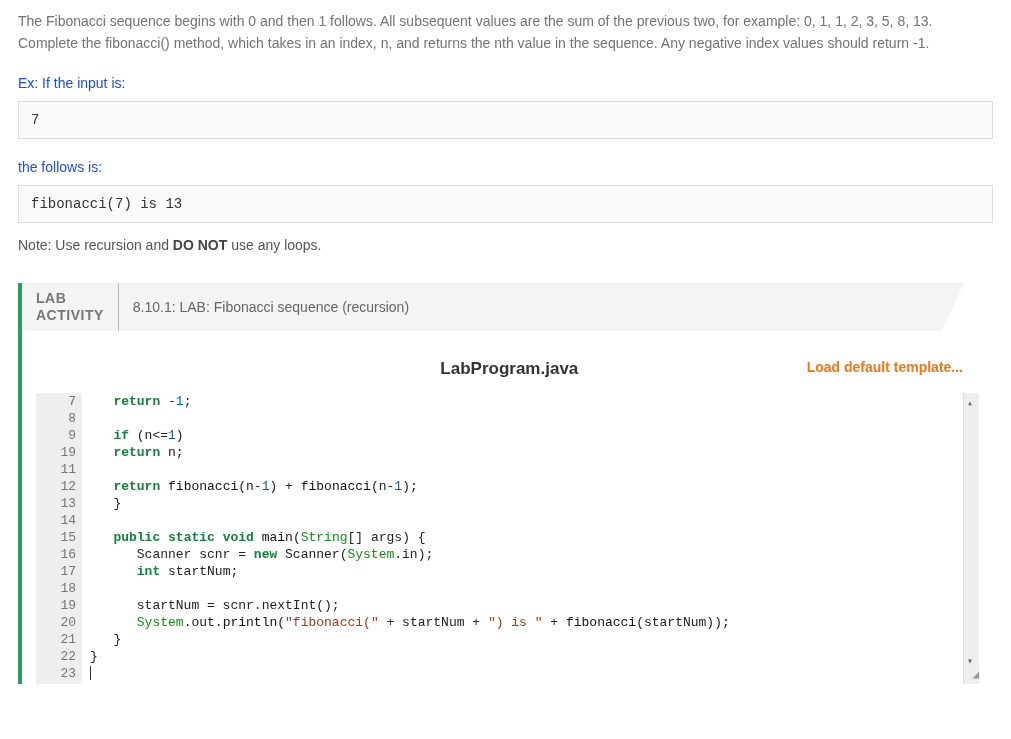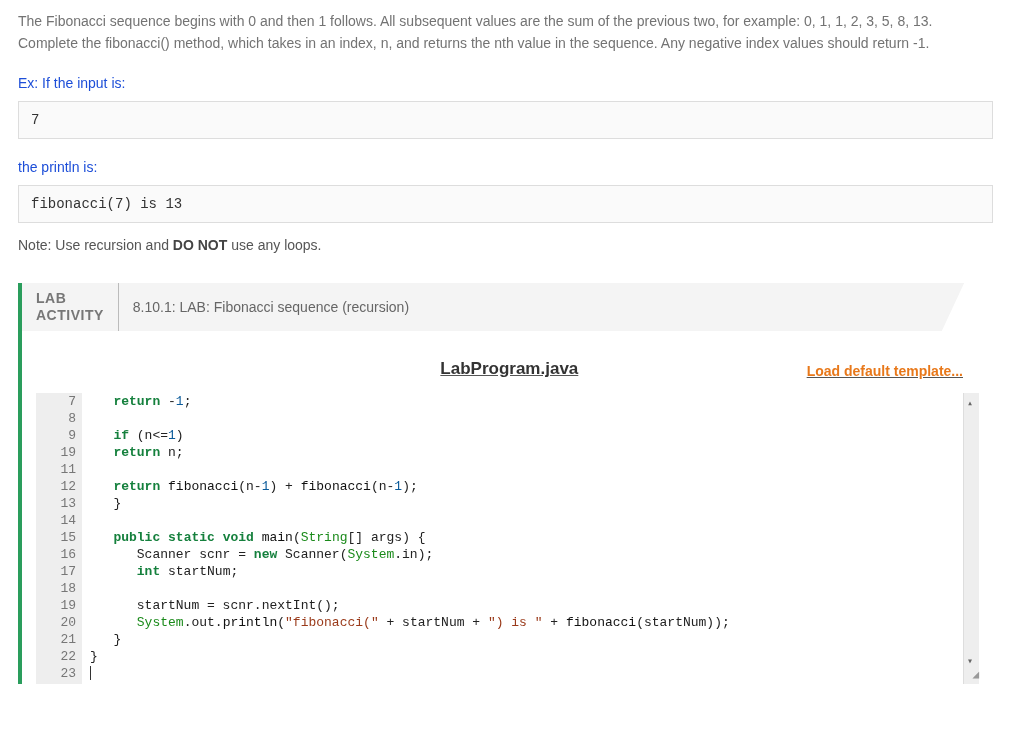--- a/index.html
+++ b/index.html
@@ -80,24 +80,23 @@
     font-size: 14px;
     color: #666;
     font-weight: 300;
   }
 
   .editor-wrap {
     padding: 18px 14px 0 14px;
   }
   .editor-top {
     display:flex;
-    align-items:flex-end;
+    align-items:flex-start;
     justify-content:space-between;
     padding: 10px 16px 14px 16px;
-    text-decoration: underline;
   }
   .filename {
     font-weight: 600;
     color: #333;
     font-size: 17px;
     flex:1;
     text-align:center;
   }
   .load-tpl {
     color: #e8781a;
@@ -170,21 +169,21 @@
   }
 </style>
 </head>
 <body>
 
 <p class="desc">The Fibonacci sequence begins with 0 and then 1 follows. All subsequent values are the sum of the previous two, for example: 0, 1, 1, 2, 3, 5, 8, 13. Complete the fibonacci() method, which takes in an index, n, and returns the nth value in the sequence. Any negative index values should return -1.</p>
 
 <p class="ex-label">Ex: If the input is:</p>
 <div class="code-box">7</div>
 
-<p class="ex-label">the println is:</p>
+<p class="ex-label">the follows is:</p>
 <div class="code-box">fibonacci(7) is 13</div>
 
 <p class="note">
   <span>Note: Use recursion and </span><b>DO NOT</b><span> use any loops.</span>
 </p>
 
 <div class="lab-block">
   <div class="lab-header">
     <div class="tab">
       <span>LAB</span>

